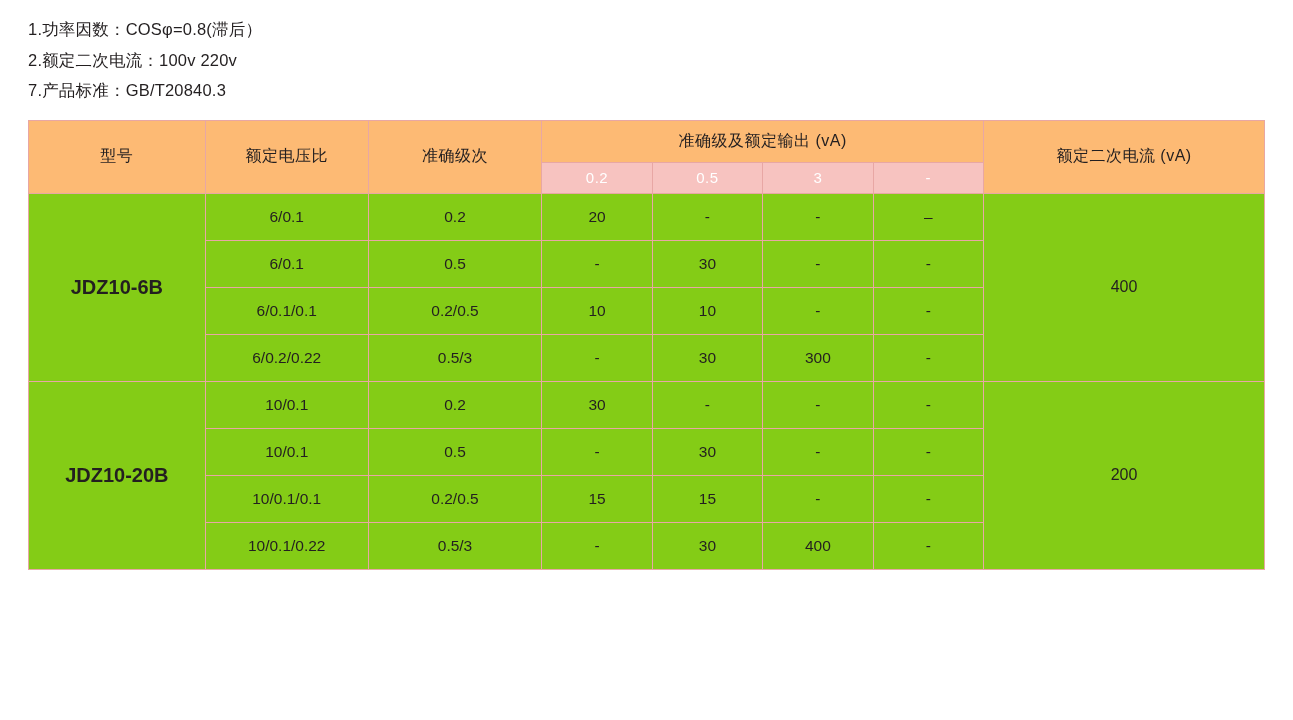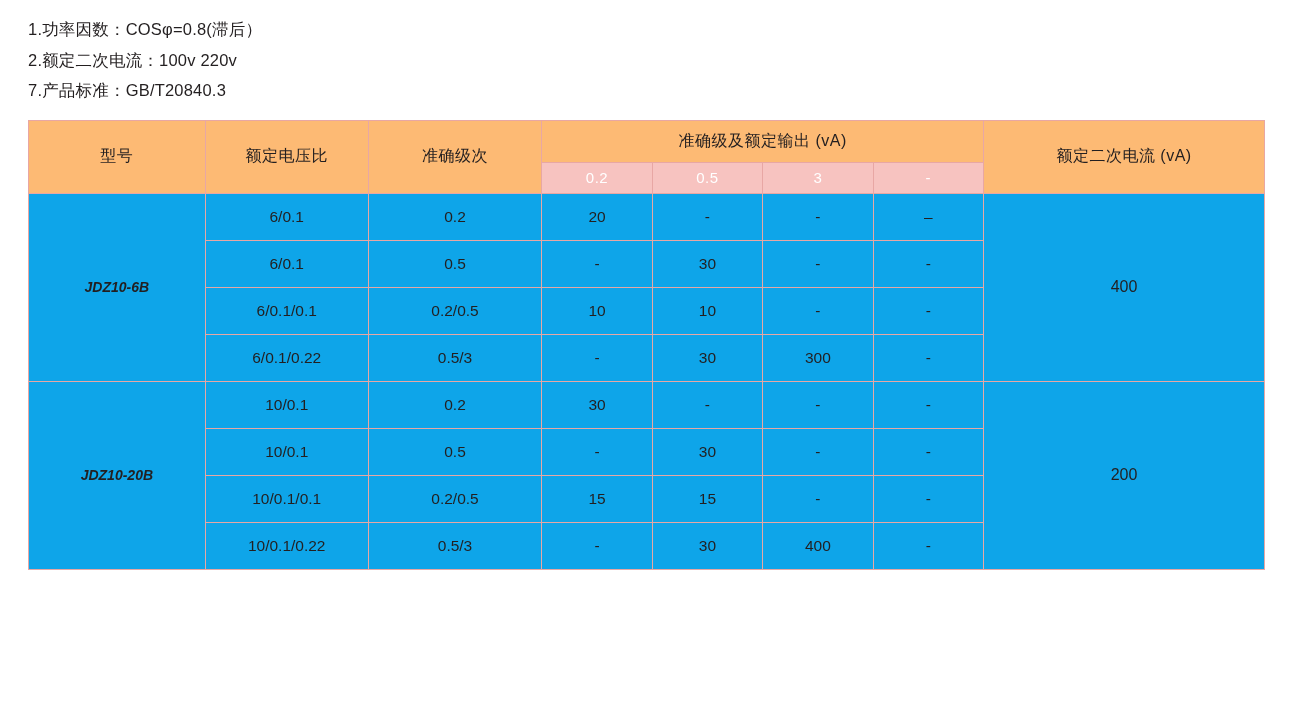--- a/index.html
+++ b/index.html
@@ -55,26 +55,25 @@
   thead tr.row1 th { height: 42px; }
   thead tr.row2 th {
     height: 31px;
     font-size: 15px;
     background: #f7c3c0;
     color: #ffffff;
   }
   tbody td {
     height: 47px;
     font-size: 15.5px;
-    background: #0ea5e9;
+    background: #84cc16;
   }
   tbody td.model {
     font-weight: bold;
-    font-size: 14px;
-    font-style: italic;
+    font-size: 20px;
   }
   tbody td.limit {
     font-size: 16px;
   }
   tbody tr.group-end td { border-bottom: 1px solid #e8a7a4; }
   .dash { color: #231f20; margin-top: 25px; }
 </style>
 </head>
 <body>
 
@@ -134,21 +133,21 @@
         </tr>
         <tr>
           <td>6/0.1/0.1</td>
           <td>0.2/0.5</td>
           <td>10</td>
           <td>10</td>
           <td class="dash">-</td>
           <td class="dash">-</td>
         </tr>
         <tr class="group-end">
-          <td>6/0.1/0.22</td>
+          <td>6/0.2/0.22</td>
           <td>0.5/3</td>
           <td class="dash">-</td>
           <td>30</td>
           <td>300</td>
           <td class="dash">-</td>
         </tr>
 
         <tr>
           <td class="model" rowspan="4">JDZ10-20B</td>
           <td>10/0.1</td>

